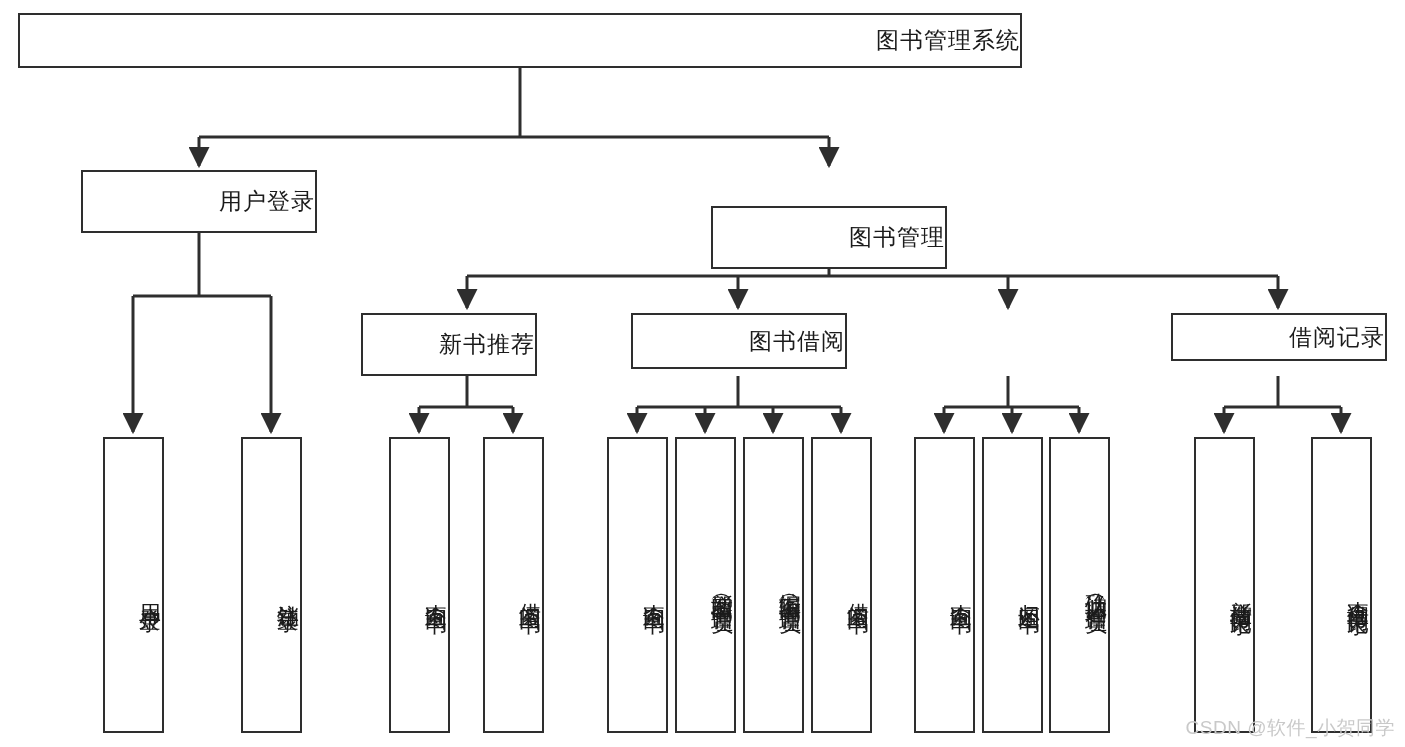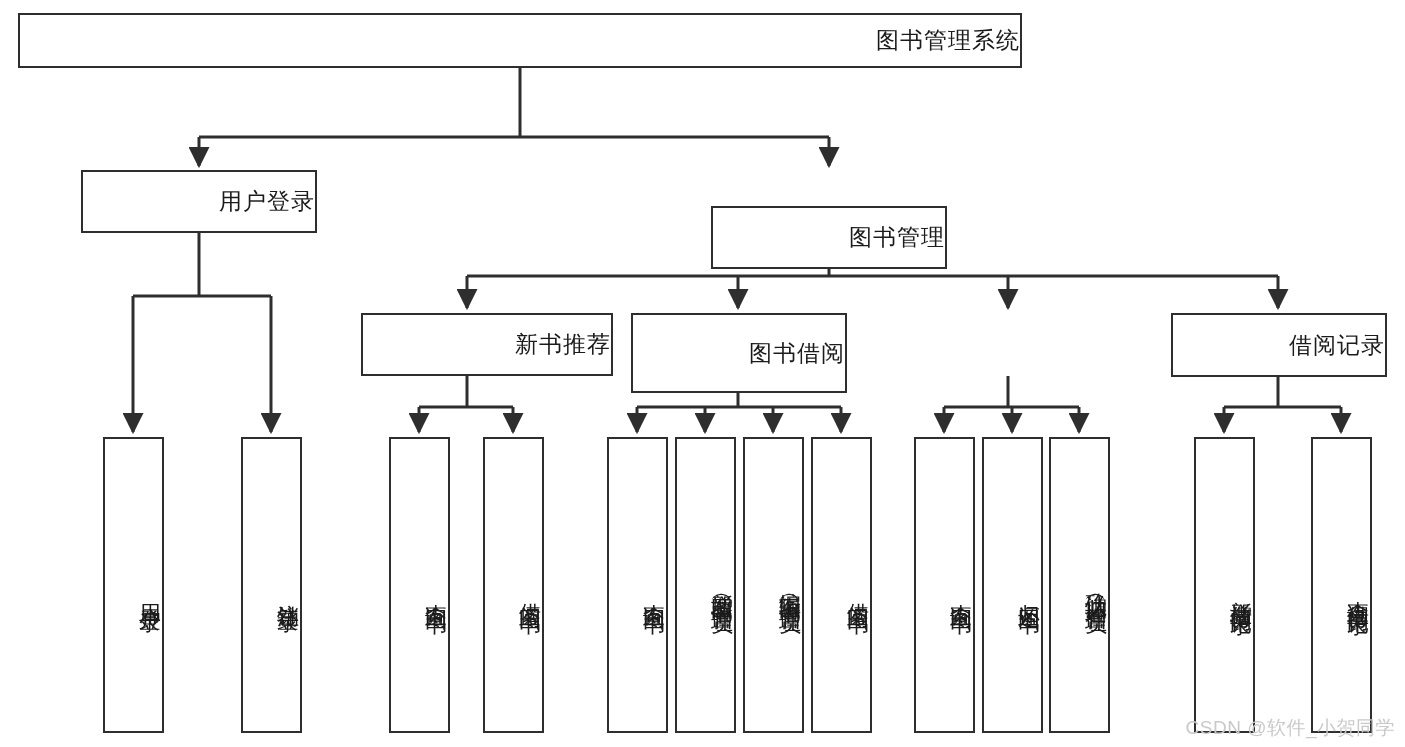--- a/index.html
+++ b/index.html
@@ -130,27 +130,27 @@
     <span>图书管理系统</span>
   </div>
 
   <div class="node node-h" style="left:81px; top:170px; width:236px; height:63px;">
     <span>用户登录</span>
   </div>
   <div class="node node-h" style="left:711px; top:170px; width:236px; height:63px;margin-top:36px;">
     <span>图书管理</span>
   </div>
 
-  <div class="node node-h" style="left:361px; top:313px; width:252px; height:63px;">
+  <div class="node node-h" style="left:361px; top:313px; width:176px; height:63px;">
     <span>新书推荐</span>
   </div>
-  <div class="node node-h" style="left:631px; top:313px; width:216px; height:80px;">
+  <div class="node node-h" style="left:631px; top:313px; width:216px; height:56px;">
     <span>图书借阅</span>
   </div>
-  <div class="node node-h" style="left:1171px; top:313px; width:216px; height:64px;">
+  <div class="node node-h" style="left:1171px; top:313px; width:216px; height:48px;">
     <span>借阅记录</span>
   </div>
 
   <div class="node node-leaf" style="left:103px; top:437px; width:61px; height:296px;">
     <span class="leaf-text">用户登录</span>
   </div>
   <div class="node node-leaf" style="left:241px; top:437px; width:61px; height:296px;">
     <span class="leaf-text">注销登录</span>
   </div>
 

